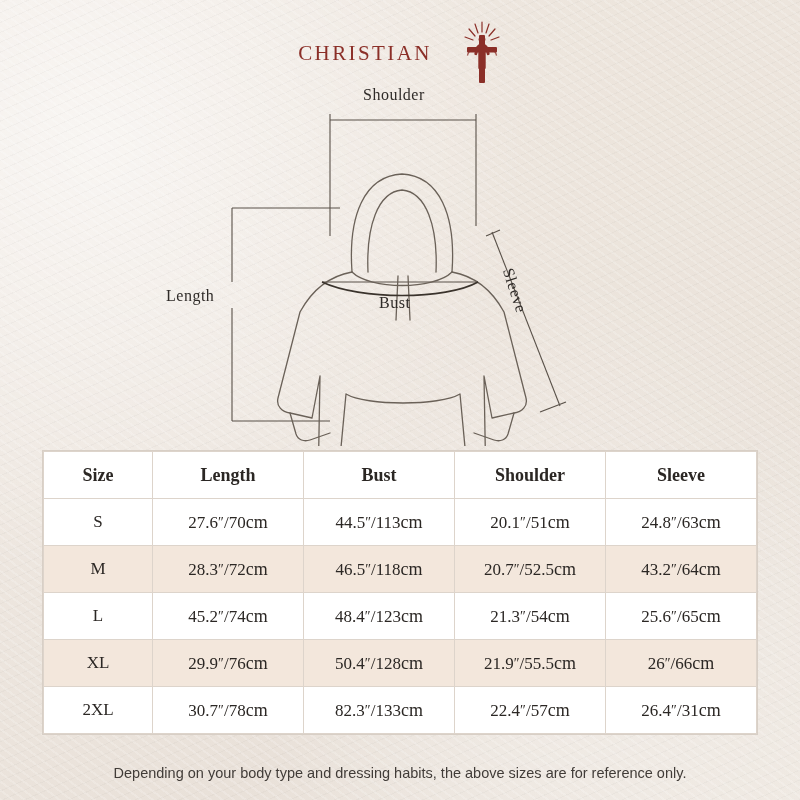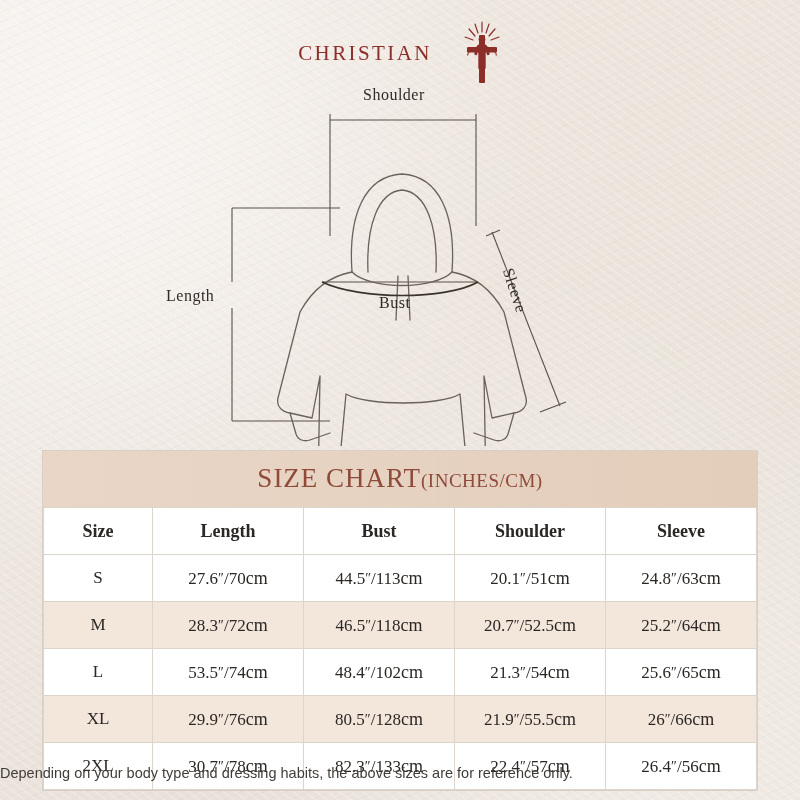--- a/index.html
+++ b/index.html
@@ -144,21 +144,21 @@
     vertical-align: 1px;
   }
   td .cm-unit {
     font-size: 18px;
   }
   .footnote {
     position: absolute;
     left: 0;
     top: 765px;
     width: 800px;
-    text-align: left;
+    text-align: center;
     font-family: "Liberation Sans", sans-serif;
     font-size: 14.5px;
     color: #413c38;
   }
 </style>
 </head>
 <body>
 
 <div class="page">
 
@@ -232,23 +232,20 @@
       <path d="M322 206 C360 224 446 224 478 206" fill="none" stroke="#3a332c" stroke-width="1.6"></path>
     </svg>
 
     <div class="measure-label lbl-shoulder">Shoulder</div>
     <div class="measure-label lbl-bust">Bust</div>
     <div class="measure-label lbl-length">Length</div>
     <div class="measure-label lbl-sleeve">Sleeve</div>
   </div>
 
   <div class="chart">
-    <div class="chart-title">
-      <span>SIZE CHART</span><span class="units">(INCHES/CM)</span>
-    </div>
     <table>
       <thead>
         <tr>
           <th class="col-size">Size</th>
           <th>Length</th>
           <th>Bust</th>
           <th>Shoulder</th>
           <th>Sleeve</th>
         </tr>
       </thead>
@@ -258,41 +255,41 @@
           <td><span>27.6</span><span class="in-unit">″</span>/<span>70</span><span class="cm-unit">cm</span></td>
           <td><span>44.5</span><span class="in-unit">″</span>/<span>113</span><span class="cm-unit">cm</span></td>
           <td><span>20.1</span><span class="in-unit">″</span>/<span>51</span><span class="cm-unit">cm</span></td>
           <td><span>24.8</span><span class="in-unit">″</span>/<span>63</span><span class="cm-unit">cm</span></td>
         </tr>
         <tr class="alt">
           <td class="size-cell">M</td>
           <td><span>28.3</span><span class="in-unit">″</span>/<span>72</span><span class="cm-unit">cm</span></td>
           <td><span>46.5</span><span class="in-unit">″</span>/<span>118</span><span class="cm-unit">cm</span></td>
           <td><span>20.7</span><span class="in-unit">″</span>/<span>52.5</span><span class="cm-unit">cm</span></td>
-          <td><span>25.2</span><span class="in-unit">″</span>/<span>64</span><span class="cm-unit">cm</span></td>
+          <td><span>43.2</span><span class="in-unit">″</span>/<span>64</span><span class="cm-unit">cm</span></td>
         </tr>
         <tr>
           <td class="size-cell">L</td>
-          <td><span>53.5</span><span class="in-unit">″</span>/<span>74</span><span class="cm-unit">cm</span></td>
-          <td><span>48.4</span><span class="in-unit">″</span>/<span>102</span><span class="cm-unit">cm</span></td>
+          <td><span>45.2</span><span class="in-unit">″</span>/<span>74</span><span class="cm-unit">cm</span></td>
+          <td><span>48.4</span><span class="in-unit">″</span>/<span>123</span><span class="cm-unit">cm</span></td>
           <td><span>21.3</span><span class="in-unit">″</span>/<span>54</span><span class="cm-unit">cm</span></td>
           <td><span>25.6</span><span class="in-unit">″</span>/<span>65</span><span class="cm-unit">cm</span></td>
         </tr>
         <tr class="alt">
           <td class="size-cell">XL</td>
           <td><span>29.9</span><span class="in-unit">″</span>/<span>76</span><span class="cm-unit">cm</span></td>
-          <td><span>80.5</span><span class="in-unit">″</span>/<span>128</span><span class="cm-unit">cm</span></td>
+          <td><span>50.4</span><span class="in-unit">″</span>/<span>128</span><span class="cm-unit">cm</span></td>
           <td><span>21.9</span><span class="in-unit">″</span>/<span>55.5</span><span class="cm-unit">cm</span></td>
           <td><span>26</span><span class="in-unit">″</span>/<span>66</span><span class="cm-unit">cm</span></td>
         </tr>
         <tr>
           <td class="size-cell">2XL</td>
           <td><span>30.7</span><span class="in-unit">″</span>/<span>78</span><span class="cm-unit">cm</span></td>
           <td><span>82.3</span><span class="in-unit">″</span>/<span>133</span><span class="cm-unit">cm</span></td>
           <td><span>22.4</span><span class="in-unit">″</span>/<span>57</span><span class="cm-unit">cm</span></td>
-          <td><span>26.4</span><span class="in-unit">″</span>/<span>56</span><span class="cm-unit">cm</span></td>
+          <td><span>26.4</span><span class="in-unit">″</span>/<span>31</span><span class="cm-unit">cm</span></td>
         </tr>
       </tbody>
     </table>
   </div>
 
   <div class="footnote">Depending on your body type and dressing habits, the above sizes are for reference only.</div>
 </div>
 
 </body></html>

